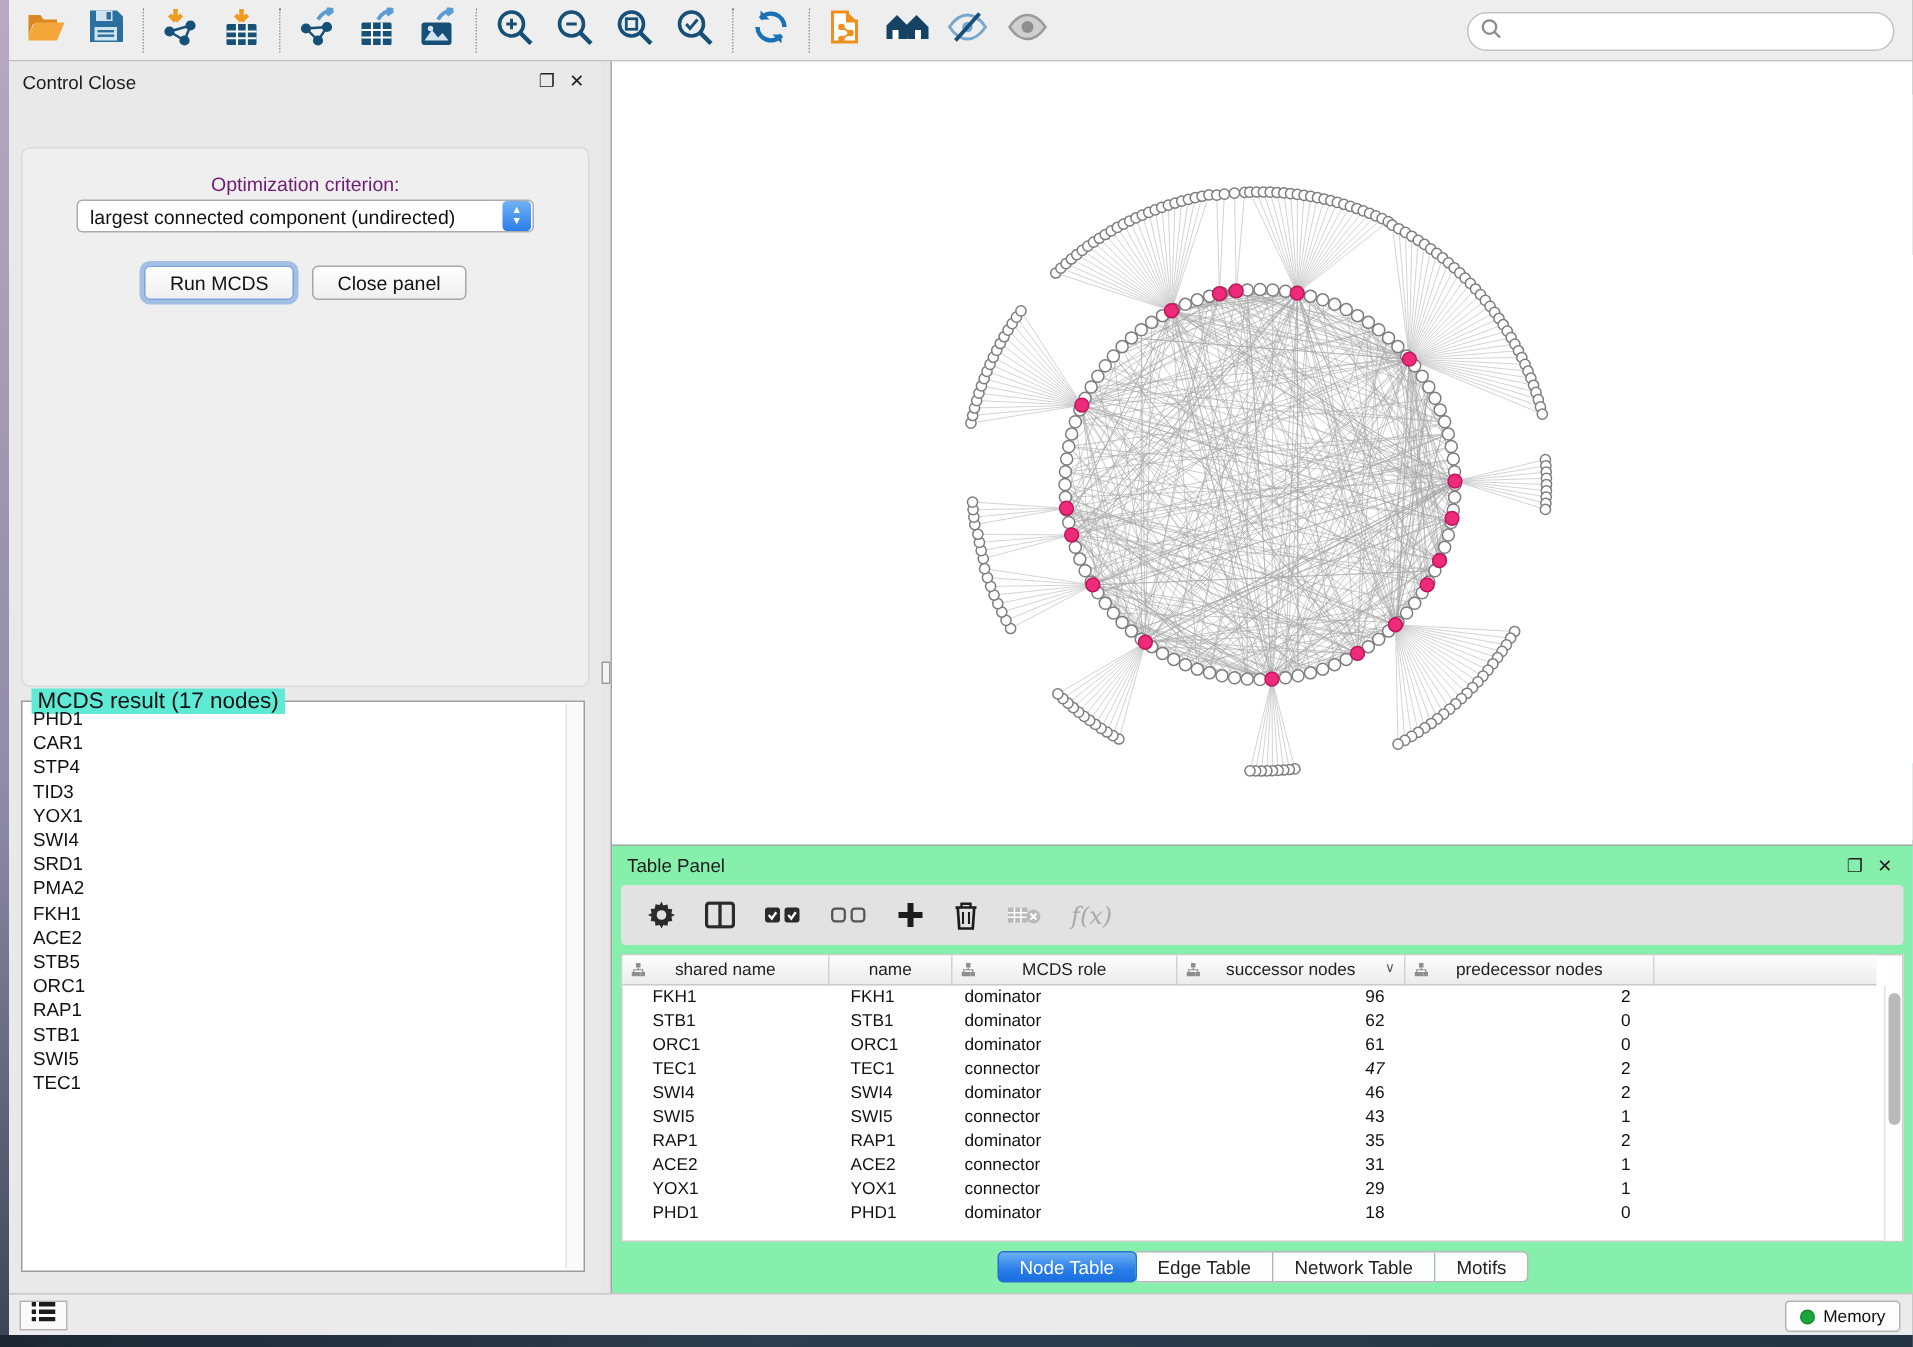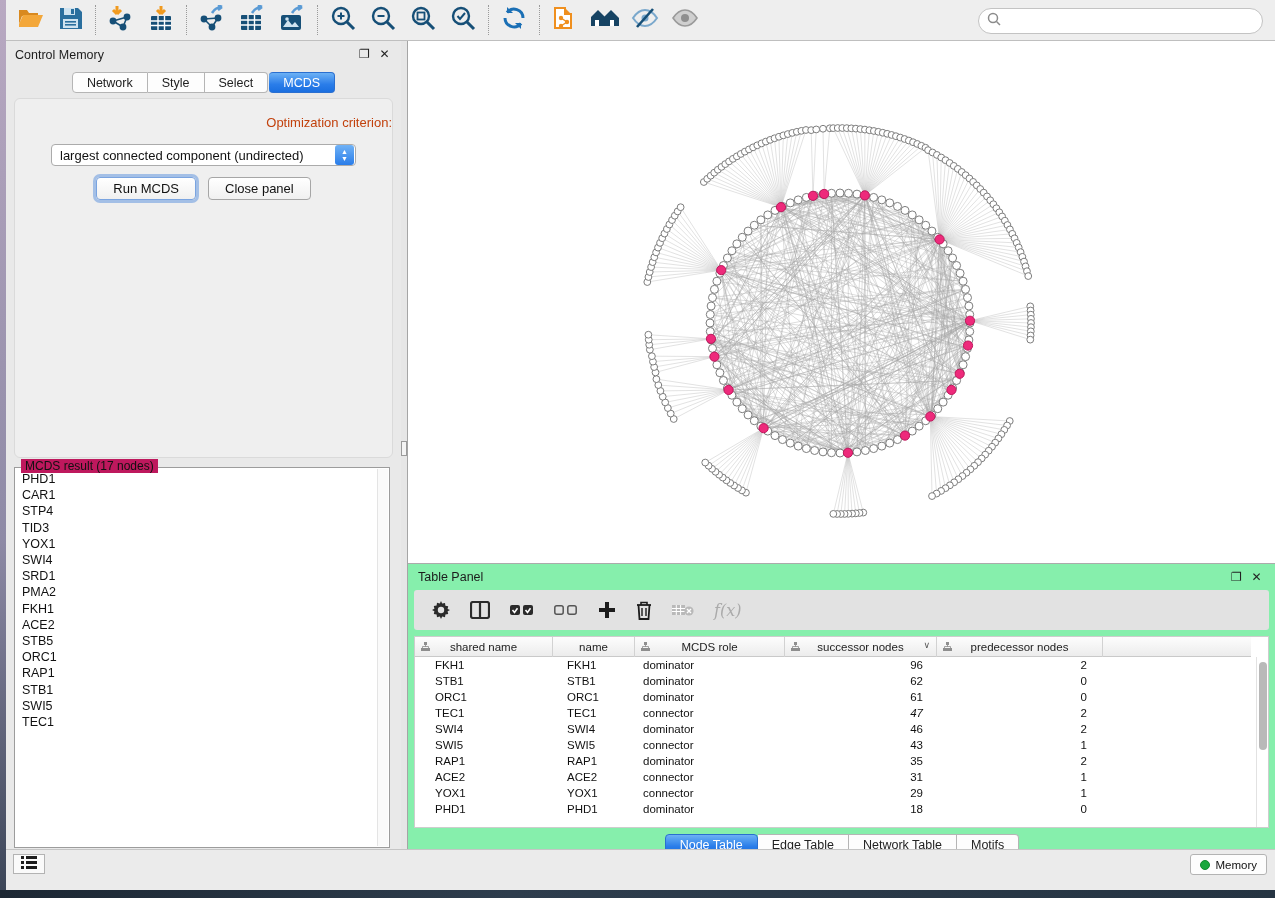--- a/index.html
+++ b/index.html
@@ -23,29 +23,29 @@
   #cp-header { position:absolute; left:0; top:0; right:0; height:26px; }
   #cp-title { position:absolute; left:9px; top:7px; font-size:12.5px; color:#1c1c1c; }
   .panel-ctl { position:absolute; top:7px; width:13px; height:13px; color:#222; font-size:12px; line-height:12px; text-align:center; }
   #cp-float { right:30px; } #cp-close { right:10px; font-weight:bold; }
   #cp-tabs { position:absolute; left:0; right:0; top:31px; height:22px; display:flex; justify-content:center; }
   .seg-tab { height:21px; padding:0 14px; font-size:12.5px; line-height:20px; background:#fdfdfd; border:1px solid #b5b5b5; border-left:none; color:#222; }
   .seg-tab:first-child { border-left:1px solid #b5b5b5; border-radius:4px 0 0 4px; }
   .seg-tab.last-plain { border-radius:0 4px 4px 0; }
   .seg-tab.active { background:linear-gradient(180deg,#6cb1f5,#2a7de9 60%,#1a6fe0); border-color:#2a6fd0; color:#fff; border-radius:4px; margin-left:1px; }
   #cp-inner { position:absolute; left:8px; right:8px; top:57px; height:360px; background:#efefef; border:1px solid #dadada; border-radius:6px; }
-  #opt-label { position:absolute; left:0; right:0; top:16px; text-align:right; font-size:13px; color:#c2410c; }
-  #combo { position:absolute; left:36px; right:36px; top:45px; height:22px; background:#fff; border:1px solid #ababab; border-radius:4px; display:flex; align-items:center; }
+  #opt-label { position:absolute; left:0; right:0; top:16px; text-align:center; font-size:13px; color:#701a75; }
+  #combo { position:absolute; left:36px; right:36px; top:34px; height:22px; background:#fff; border:1px solid #ababab; border-radius:4px; display:flex; align-items:center; }
   #combo-value { flex:1; font-size:13px; padding-left:8px; color:#111; white-space:nowrap; overflow:hidden; }
   #combo-stepper { width:19px; height:20px; margin-right:1px; border-radius:3px; background:linear-gradient(180deg,#70b2f6,#2a7de9); display:flex; flex-direction:column; align-items:center; justify-content:center; color:#fff; font-size:7px; line-height:7px; }
   #cp-buttons { position:absolute; left:0; right:0; top:78px; display:flex; justify-content:center; gap:12px; }
   .push-btn { height:23px; padding:0 16px; font-size:13px; color:#111; background:linear-gradient(180deg,#ffffff,#f0f0f0); border:1px solid #a6a6a6; border-radius:4px; }
   #run-mcds { border-color:#7aa4e0; box-shadow:0 0 0 3px rgba(122,164,224,.65); }
   #mcds-fieldset { position:absolute; left:8px; right:11px; top:426px; bottom:14px; border:1px solid #9c9c9c; background:#fff; }
-  #mcds-legend { position:absolute; left:6px; top:-9px; background:#be185d; padding:0 4px; font-size:12px; color:#111; }
+  #mcds-legend { position:absolute; left:6px; top:-9px; background:#5eead4; padding:0 4px; font-size:15px; color:#111; }
   #mcds-list { position:absolute; left:1px; top:3px; right:12px; bottom:1px; overflow:hidden; }
   .mcds-item { font-size:12.5px; line-height:16.2px; padding-left:6px; color:#111; }
   #mcds-scroll { position:absolute; right:1px; top:1px; bottom:1px; width:11px; background:#fafafa; border-left:1px solid #e4e4e4; }
 
   
   #v-divider { position:absolute; left:395px; width:7px; top:41px; bottom:28px; background:#e6e6e6; border-right:1px solid #a5a5a5; }
   #v-handle { position:absolute; left:0; top:400px; width:6px; height:15px; background:#f4f4f4; border:1px solid #9a9a9a; }
 
   
   #right-pane { position:absolute; left:402px; right:0; top:41px; bottom:28px; background:#fff; }
@@ -70,21 +70,21 @@
   .th .hier { position:absolute; left:6px; top:5px; }
   .th .sort { position:absolute; right:6px; top:3px; font-size:9px; color:#555; }
   #tp-body { position:absolute; left:0; top:20px; right:12px; bottom:0; overflow:hidden; }
   .tr { display:flex; height:16px; }
   .td { font-size:11.5px; line-height:16px; color:#111; white-space:nowrap; overflow:hidden; }
   #tp-scroll { position:absolute; right:0; top:20px; bottom:0; width:12px; background:#fff; border-left:1px solid #e2e2e2; }
   #tp-thumb { position:absolute; left:2px; top:5px; width:8px; height:88px; border-radius:4px; background:#b9b9b9; }
   #tp-tabs { position:absolute; left:0; right:0; bottom:7px; display:flex; justify-content:center; }
 
   
-  #status-bar { position:absolute; left:0; right:0; bottom:0; height:41px; background:#ebebeb; border-top:1px solid #c5c5c5; }
+  #status-bar { position:absolute; left:0; right:0; bottom:0; height:28px; background:#ebebeb; border-top:1px solid #c5c5c5; }
   #list-btn { position:absolute; left:7px; top:4px; width:32px; height:20px; background:#fafafa; border:1px solid #b3b3b3; display:flex; align-items:center; justify-content:center; }
   #memory-btn { position:absolute; right:8px; top:4px; height:21px; background:#fdfdfd; border:1px solid #b3b3b3; border-radius:3px; display:flex; align-items:center; gap:5px; padding:0 9px; }
   #memory-dot { width:10px; height:10px; border-radius:50%; background:#18a73c; border:1px solid #0f8a2d; }
   #memory-label { font-size:11.5px; color:#111; }
 </style>
 </head>
 <body>
 
 <div id="wall-left"></div>
 <div id="wall-bottom"></div>
@@ -230,30 +230,24 @@
       <span><svg width="14" height="14" viewBox="0 0 14 14">
             <circle cx="6" cy="6" r="4.5" fill="none" stroke="#8b8b8b" stroke-width="1.5"></circle>
             <path d="M9.5 9.5l3.5 3.5" stroke="#8b8b8b" stroke-width="1.5"></path>
           </svg></span>
       <input id="search-input" type="text" placeholder="" style="">
     </div>
   </div>
 
   <div id="control-panel">
     <div id="cp-header">
-      <span id="cp-title">Control Memory</span>
+      <span id="cp-title">Control Close</span>
       <span id="cp-float" class="panel-ctl">❐</span>
       <span id="cp-close" class="panel-ctl">✕</span>
     </div>
-    <div id="cp-tabs">
-        <div class="seg-tab">Network</div>
-        <div class="seg-tab">Style</div>
-        <div class="seg-tab last-plain">Select</div>
-        <div class="seg-tab active">MCDS</div>
-      </div>
     <div id="cp-inner">
       <div id="opt-label">Optimization criterion:</div>
       <div id="combo">
         <span id="combo-value">largest connected component (undirected)</span>
         <span id="combo-stepper">
             <span>▲</span>
             <span>▼</span>
           </span>
       </div>
       <div id="cp-buttons">

